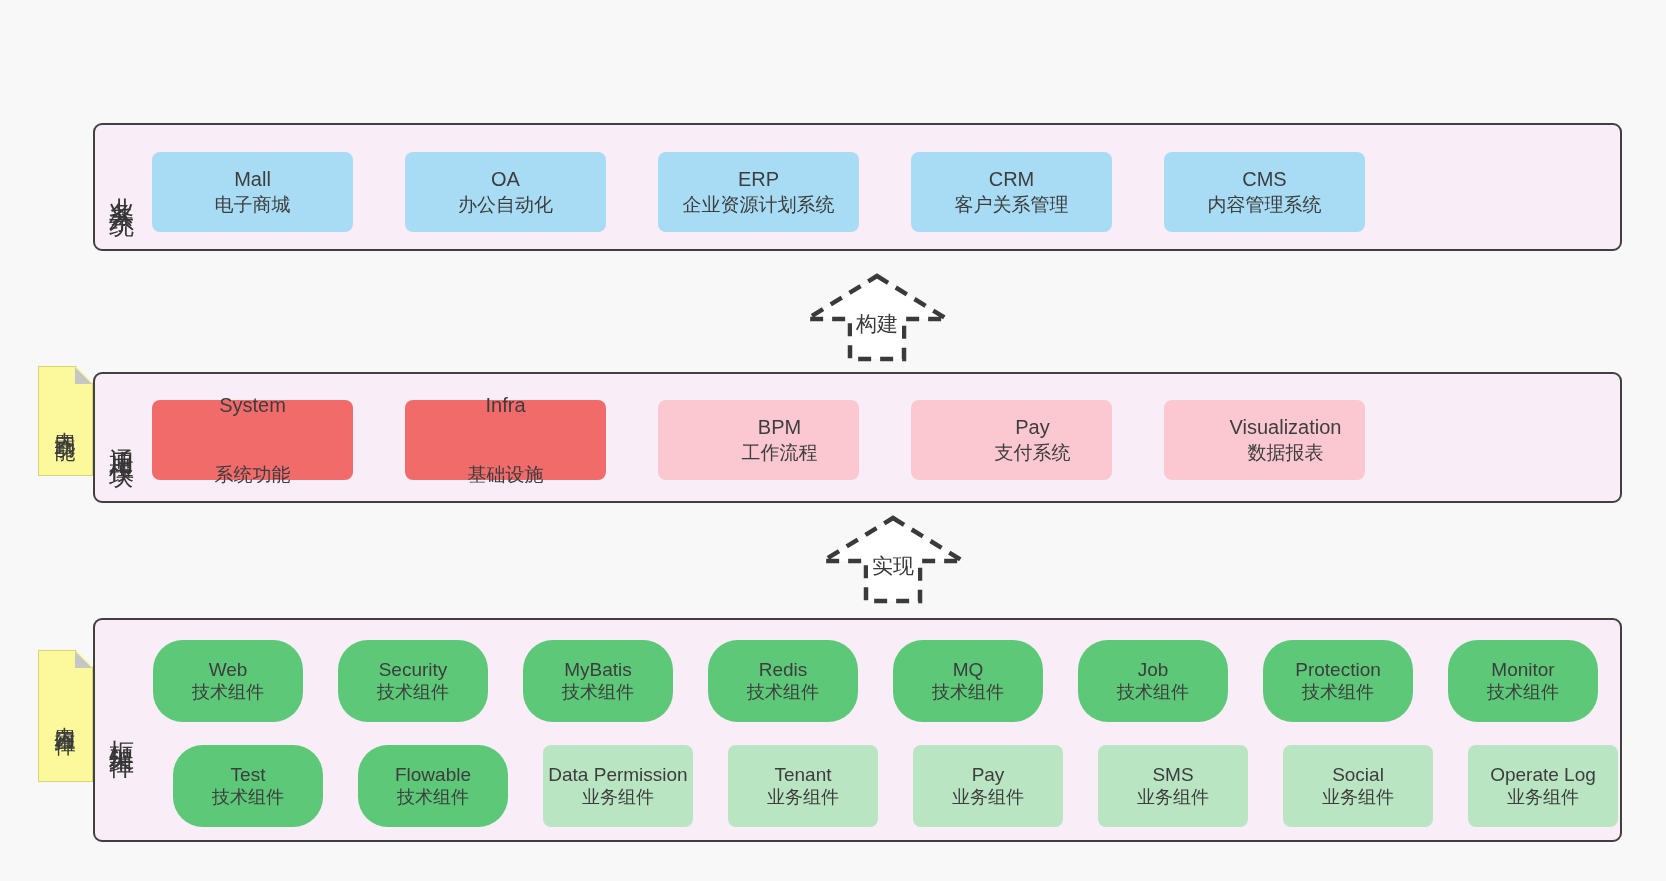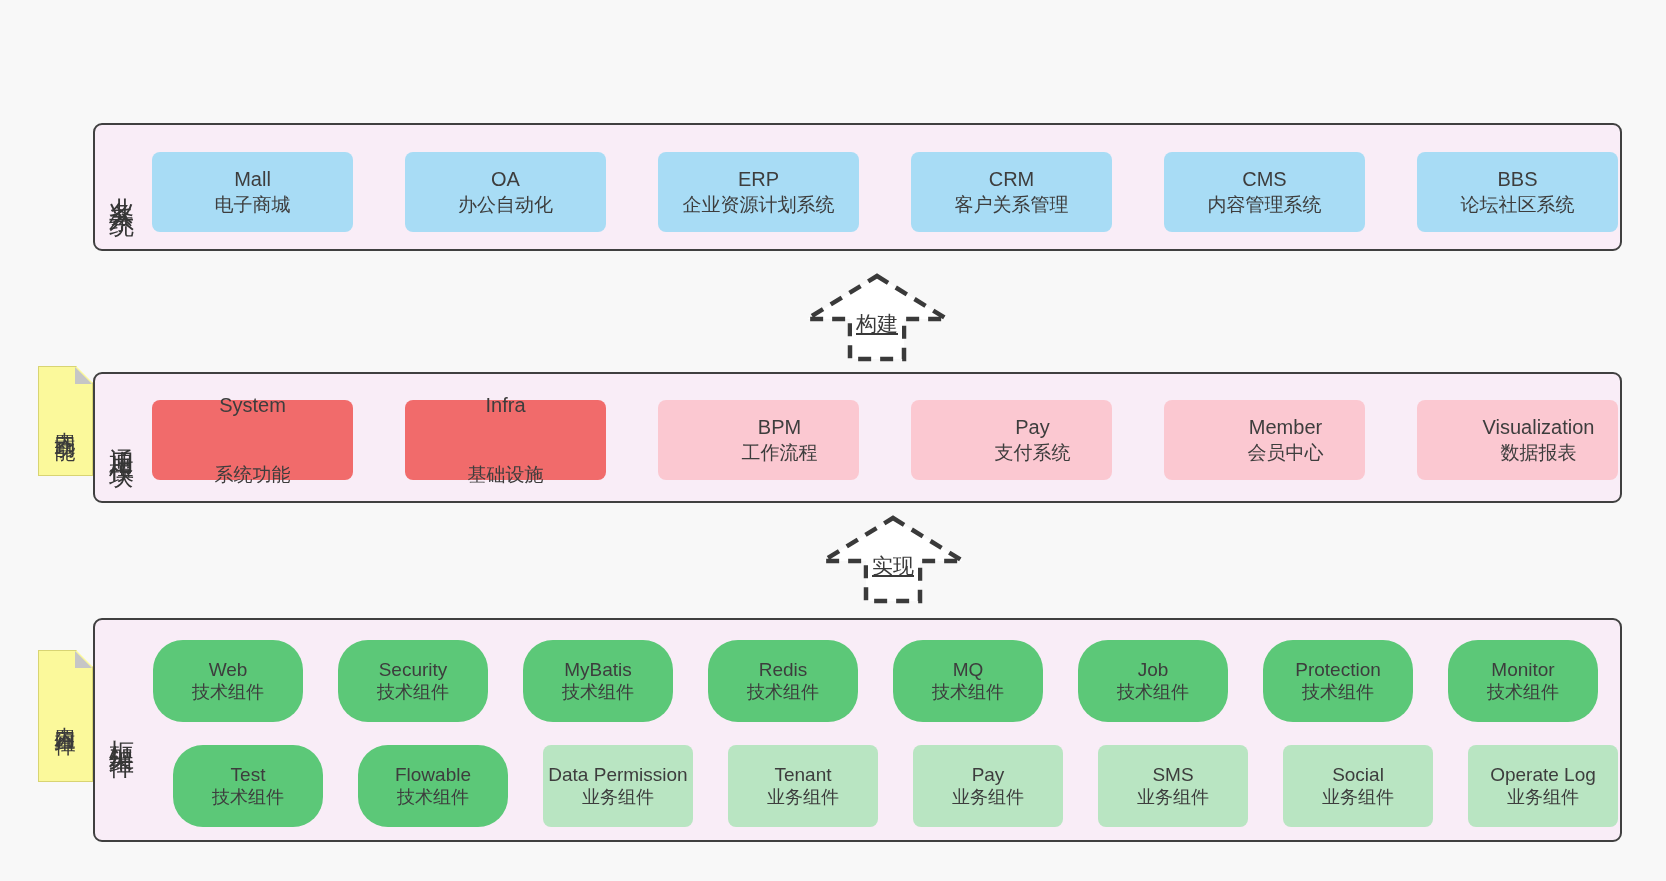--- a/index.html
+++ b/index.html
@@ -45,21 +45,21 @@
   .box.dark{background:#5cc878;border-radius:30px;}
   .box.light{background:#b9e5c2;}
   
   .arrow{position:absolute;width:148px;height:91px;}
   #arrow-build{left:803px;top:272px;}
   #arrow-implement{left:819px;top:514px;}
   .arrow svg{position:absolute;left:0;top:0;}
   .arrow-label{
     position:absolute;left:50%;top:37px;transform:translateX(-50%);
     background:#ffffff;padding:1px 4px;
-    font-size:21px;white-space:nowrap;color:#3a3a3a;text-decoration:underline;
+    font-size:21px;white-space:nowrap;color:#3a3a3a;
   }
   
   .sticky{
     position:absolute;left:38px;width:55px;box-sizing:border-box;
     background:#fbf99b;border:1px solid #d8d473;
     clip-path:polygon(0 0, calc(100% - 17px) 0, 100% 17px, 100% 100%, 0 100%);
     display:flex;align-items:center;justify-content:center;
   }
   #sticky-features{top:366px;height:110px;}
   #sticky-components{top:650px;height:132px;}
@@ -88,24 +88,20 @@
         <div class="box-desc">企业资源计划系统</div>
       </div>
       <div class="box blue">
         <div class="box-name">CRM</div>
         <div class="box-desc">客户关系管理</div>
       </div>
       <div class="box blue">
         <div class="box-name">CMS</div>
         <div class="box-desc">内容管理系统</div>
       </div>
-      <div class="box blue">
-        <div class="box-name">BBS</div>
-        <div class="box-desc">论坛社区系统</div>
-      </div>
     </div>
 </section>
 
 <div class="arrow" id="arrow-build">
   <svg width="148" height="91" viewBox="0 0 148 91">
     <polygon points="74,4 144,47 101,47 101,87 47,87 47,47 4,47" fill="#ffffff" stroke="#3a3a3a" stroke-width="4.5" stroke-dasharray="13 9"></polygon>
   </svg>
   <span class="arrow-label">构建</span>
 </div>
 
@@ -129,24 +125,20 @@
       </div>
       <div class="box pink">
         <div class="box-name">BPM</div>
         <div class="box-desc">工作流程</div>
       </div>
       <div class="box pink">
         <div class="box-name">Pay</div>
         <div class="box-desc">支付系统</div>
       </div>
       <div class="box pink">
-        <div class="box-name">Member</div>
-        <div class="box-desc">会员中心</div>
-      </div>
-      <div class="box pink">
         <div class="box-name">Visualization</div>
         <div class="box-desc">数据报表</div>
       </div>
     </div>
 </section>
 
 <div class="arrow" id="arrow-implement">
   <svg width="148" height="91" viewBox="0 0 148 91">
     <polygon points="74,4 144,47 101,47 101,87 47,87 47,47 4,47" fill="#ffffff" stroke="#3a3a3a" stroke-width="4.5" stroke-dasharray="13 9"></polygon>
   </svg>

